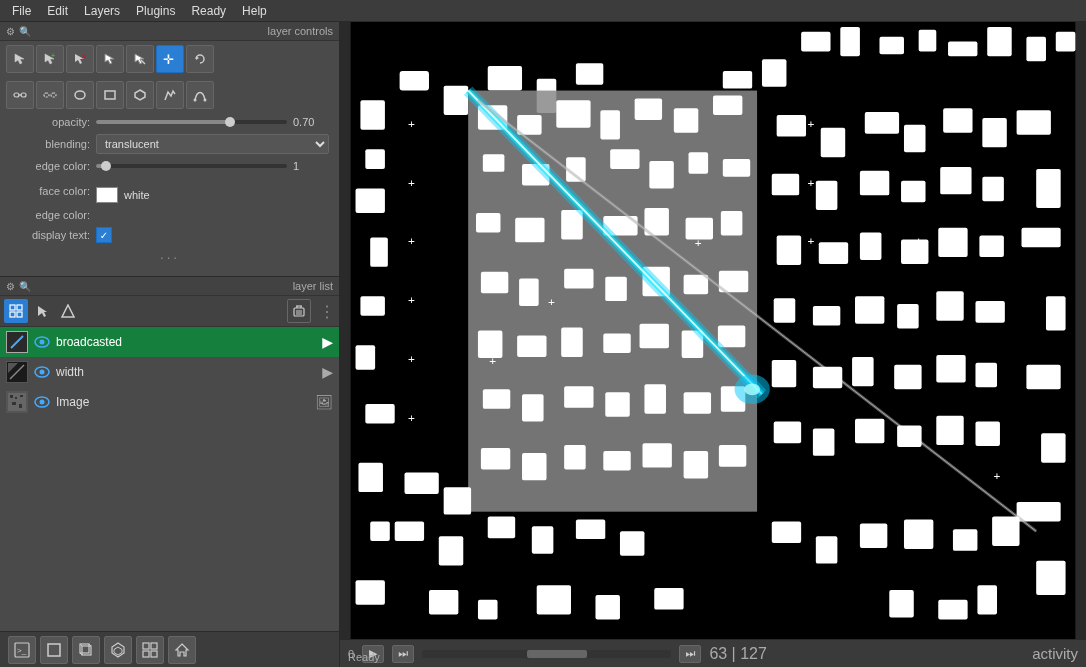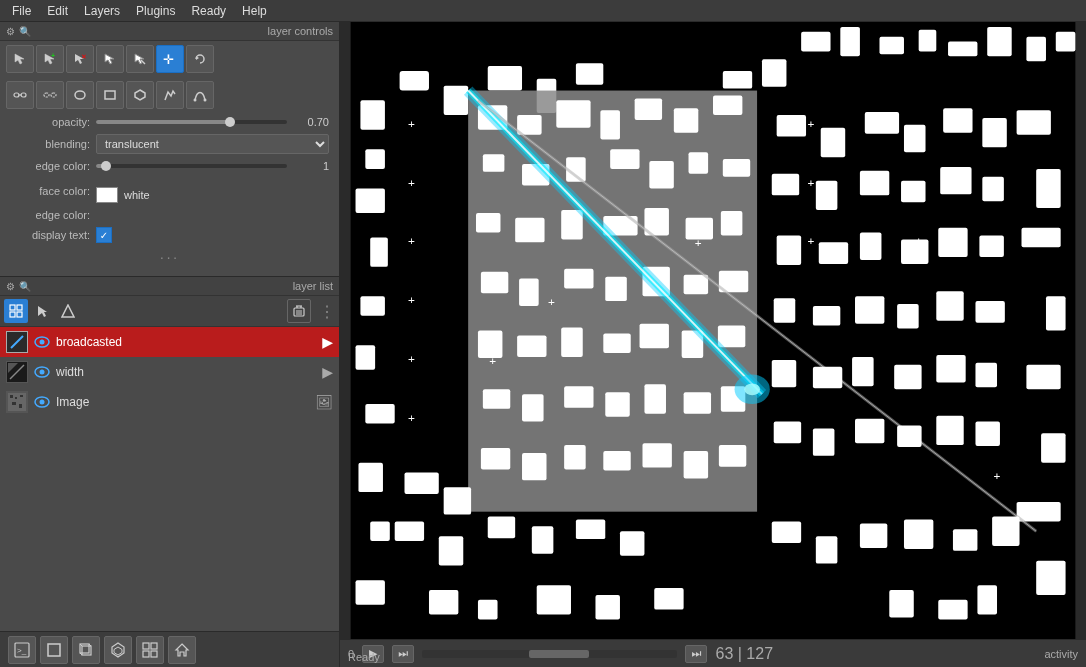--- a/index.html
+++ b/index.html
@@ -128,21 +128,20 @@
       width: 10px;
       height: 10px;
       background: #ccc;
       border-radius: 50%;
       position: absolute;
       top: -3px;
       transform: translateX(-50%);
     }
     .prop-value {
       width: 36px;
-      text-align: right;
       color: #ccc;
       font-size: 11px;
     }
     .select-box {
       background: #555;
       border: 1px solid #666;
       color: #ddd;
       padding: 2px 4px;
       font-size: 11px;
       border-radius: 2px;
@@ -237,21 +236,21 @@
       overflow-y: auto;
     }
     .layer-item {
       display: flex;
       align-items: center;
       padding: 4px 6px;
       gap: 4px;
       cursor: pointer;
       position: relative;
     }
-    .layer-item.selected { background: #b91c1c; }
+    .layer-item.selected { background: #15803d; }
     .layer-thumb {
       width: 22px;
       height: 22px;
       border: 1px solid #666;
       flex-shrink: 0;
       display: flex;
       align-items: center;
       justify-content: center;
     }
     .eye-btn {
@@ -867,19 +866,19 @@
       <div class="status-btn">▶</div>
       <div class="status-btn">⏭</div>
       <div class="status-scrubber">
         <div class="status-scrubber-handle"></div>
       </div>
       <div class="status-btn">⏭</div>
       <span style="color:#aaa;font-size:16px;text-align:center;">
         <span>63</span> | <span>127</span>
       </span>
       <span style="flex:1"></span>
-      <span style="color:#aaa;font-size:11px;">activity</span>
+      <span style="color:#aaa;font-size:15px;">activity</span>
     </div>
 
     <div style="position:absolute;bottom:4px;left:8px;font-size:11px;color:#aaa;">Ready</div>
   </div>
 
 </div>
 
 </body></html>

